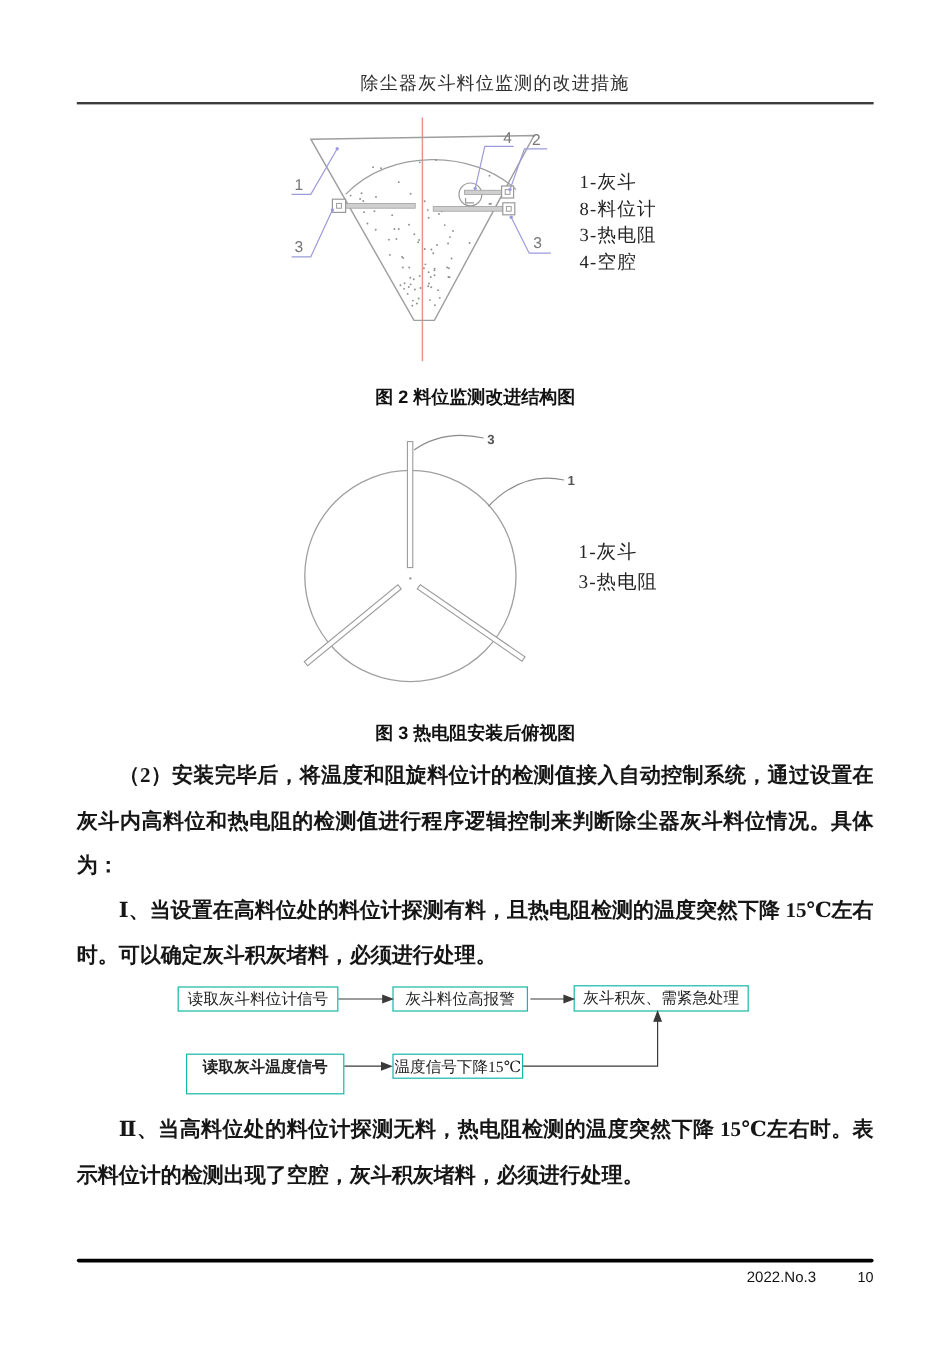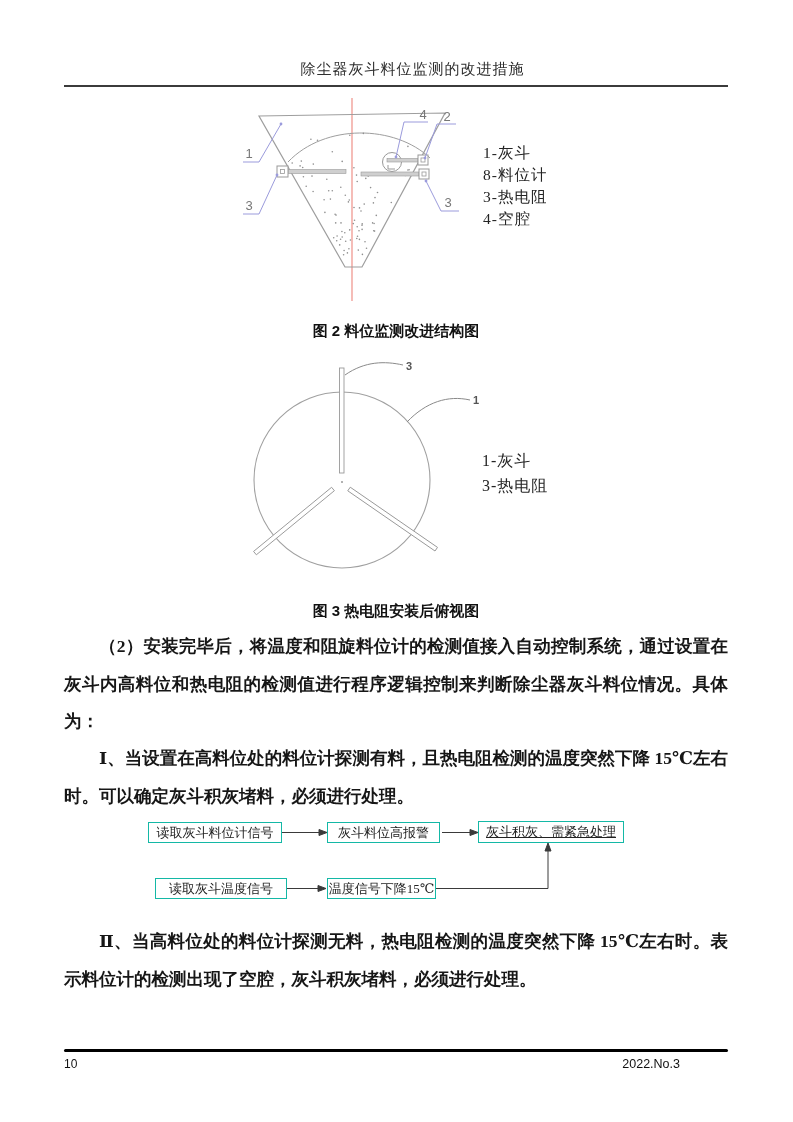--- a/index.html
+++ b/index.html
@@ -24,21 +24,21 @@
         text-indent:2em;color:#161616;font-weight:bold;}
   #para-install{top:628px;}
   #para-case1{top:740px;}
   #para-case2{top:923px;}
   
   .fbox{position:absolute;border:1px solid #14b8a6;background:#fff;box-sizing:border-box;
         font-size:13px;line-height:19px;text-align:center;color:#222;white-space:nowrap;
         font-family:"Liberation Serif","DejaVu Serif",serif;}
   
   #footer-rule{left:64px;top:1049px;width:664px;height:3px;background:#000;border-radius:2px;}
-  #footer-page{left:64px;top:1057px;width:664px;text-align:left;
+  #footer-page{left:64px;top:1057px;width:664px;text-align:right;
                font-family:"Liberation Sans","DejaVu Sans",sans-serif;font-size:12px;color:#111;}
   #footer-issue{top:1057px;right:113px;font-family:"Liberation Sans","DejaVu Sans",sans-serif;
                 font-size:12.5px;color:#111;}
   svg{display:block;}
   svg text{font-family:"Liberation Sans","DejaVu Sans",sans-serif;}
 </style>
 </head>
 <body>
 
 <div id="page">
@@ -209,22 +209,22 @@
   </div>
 
   <div class="abs caption" id="fig3-caption">图 3  热电阻安装后俯视图</div>
 
   <div class="abs para" id="para-install">（2）安装完毕后，将温度和阻旋料位计的检测值接入自动控制系统，通过设置在灰斗内高料位和热电阻的检测值进行程序逻辑控制来判断除尘器灰斗料位情况。具体为：</div>
   <div class="abs para" id="para-case1">Ⅰ、当设置在高料位处的料位计探测有料，且热电阻检测的温度突然下降 15℃左右时。可以确定灰斗积灰堵料，必须进行处理。</div>
   <div class="abs para" id="para-case2">Ⅱ、当高料位处的料位计探测无料，热电阻检测的温度突然下降 15℃左右时。表示料位计的检测出现了空腔，灰斗积灰堵料，必须进行处理。</div>
 
   <div class="fbox" style="left:148px;top:822px;width:134px;height:21px;">读取灰斗料位计信号</div>
   <div class="fbox" style="left:327px;top:822px;width:113px;height:21px;">灰斗料位高报警</div>
-  <div class="fbox" style="left:478px;top:821px;width:146px;height:22px;text-decoration:underline;">灰斗积灰、需紧急处理</div>
-  <div class="fbox" style="left:155px;top:878px;width:132px;height:21px;">读取灰斗温度信号</div>
+  <div class="fbox" style="left:478px;top:821px;width:146px;height:22px;">灰斗积灰、需紧急处理</div>
+  <div class="fbox" style="left:155px;top:878px;width:132px;height:34px;font-weight:bold;">读取灰斗温度信号</div>
   <div class="fbox" style="left:327px;top:878px;width:109px;height:21px;">温度信号下降15℃</div>
 
   <svg class="abs" style="left:130px;top:815px;" width="550" height="95" viewBox="0 0 550 95">
     <g stroke="#3a3a3a" stroke-width="1" fill="#3a3a3a">
       <line x1="152" y1="17.5" x2="190" y2="17.5"></line>
       <polygon points="197,17.5 189,14.5 189,20.5"></polygon>
       <line x1="312" y1="17.5" x2="341" y2="17.5"></line>
       <polygon points="348,17.5 340,14.5 340,20.5"></polygon>
       <line x1="157" y1="73.5" x2="189" y2="73.5"></line>
       <polygon points="196,73.5 188,70.5 188,76.5"></polygon>

